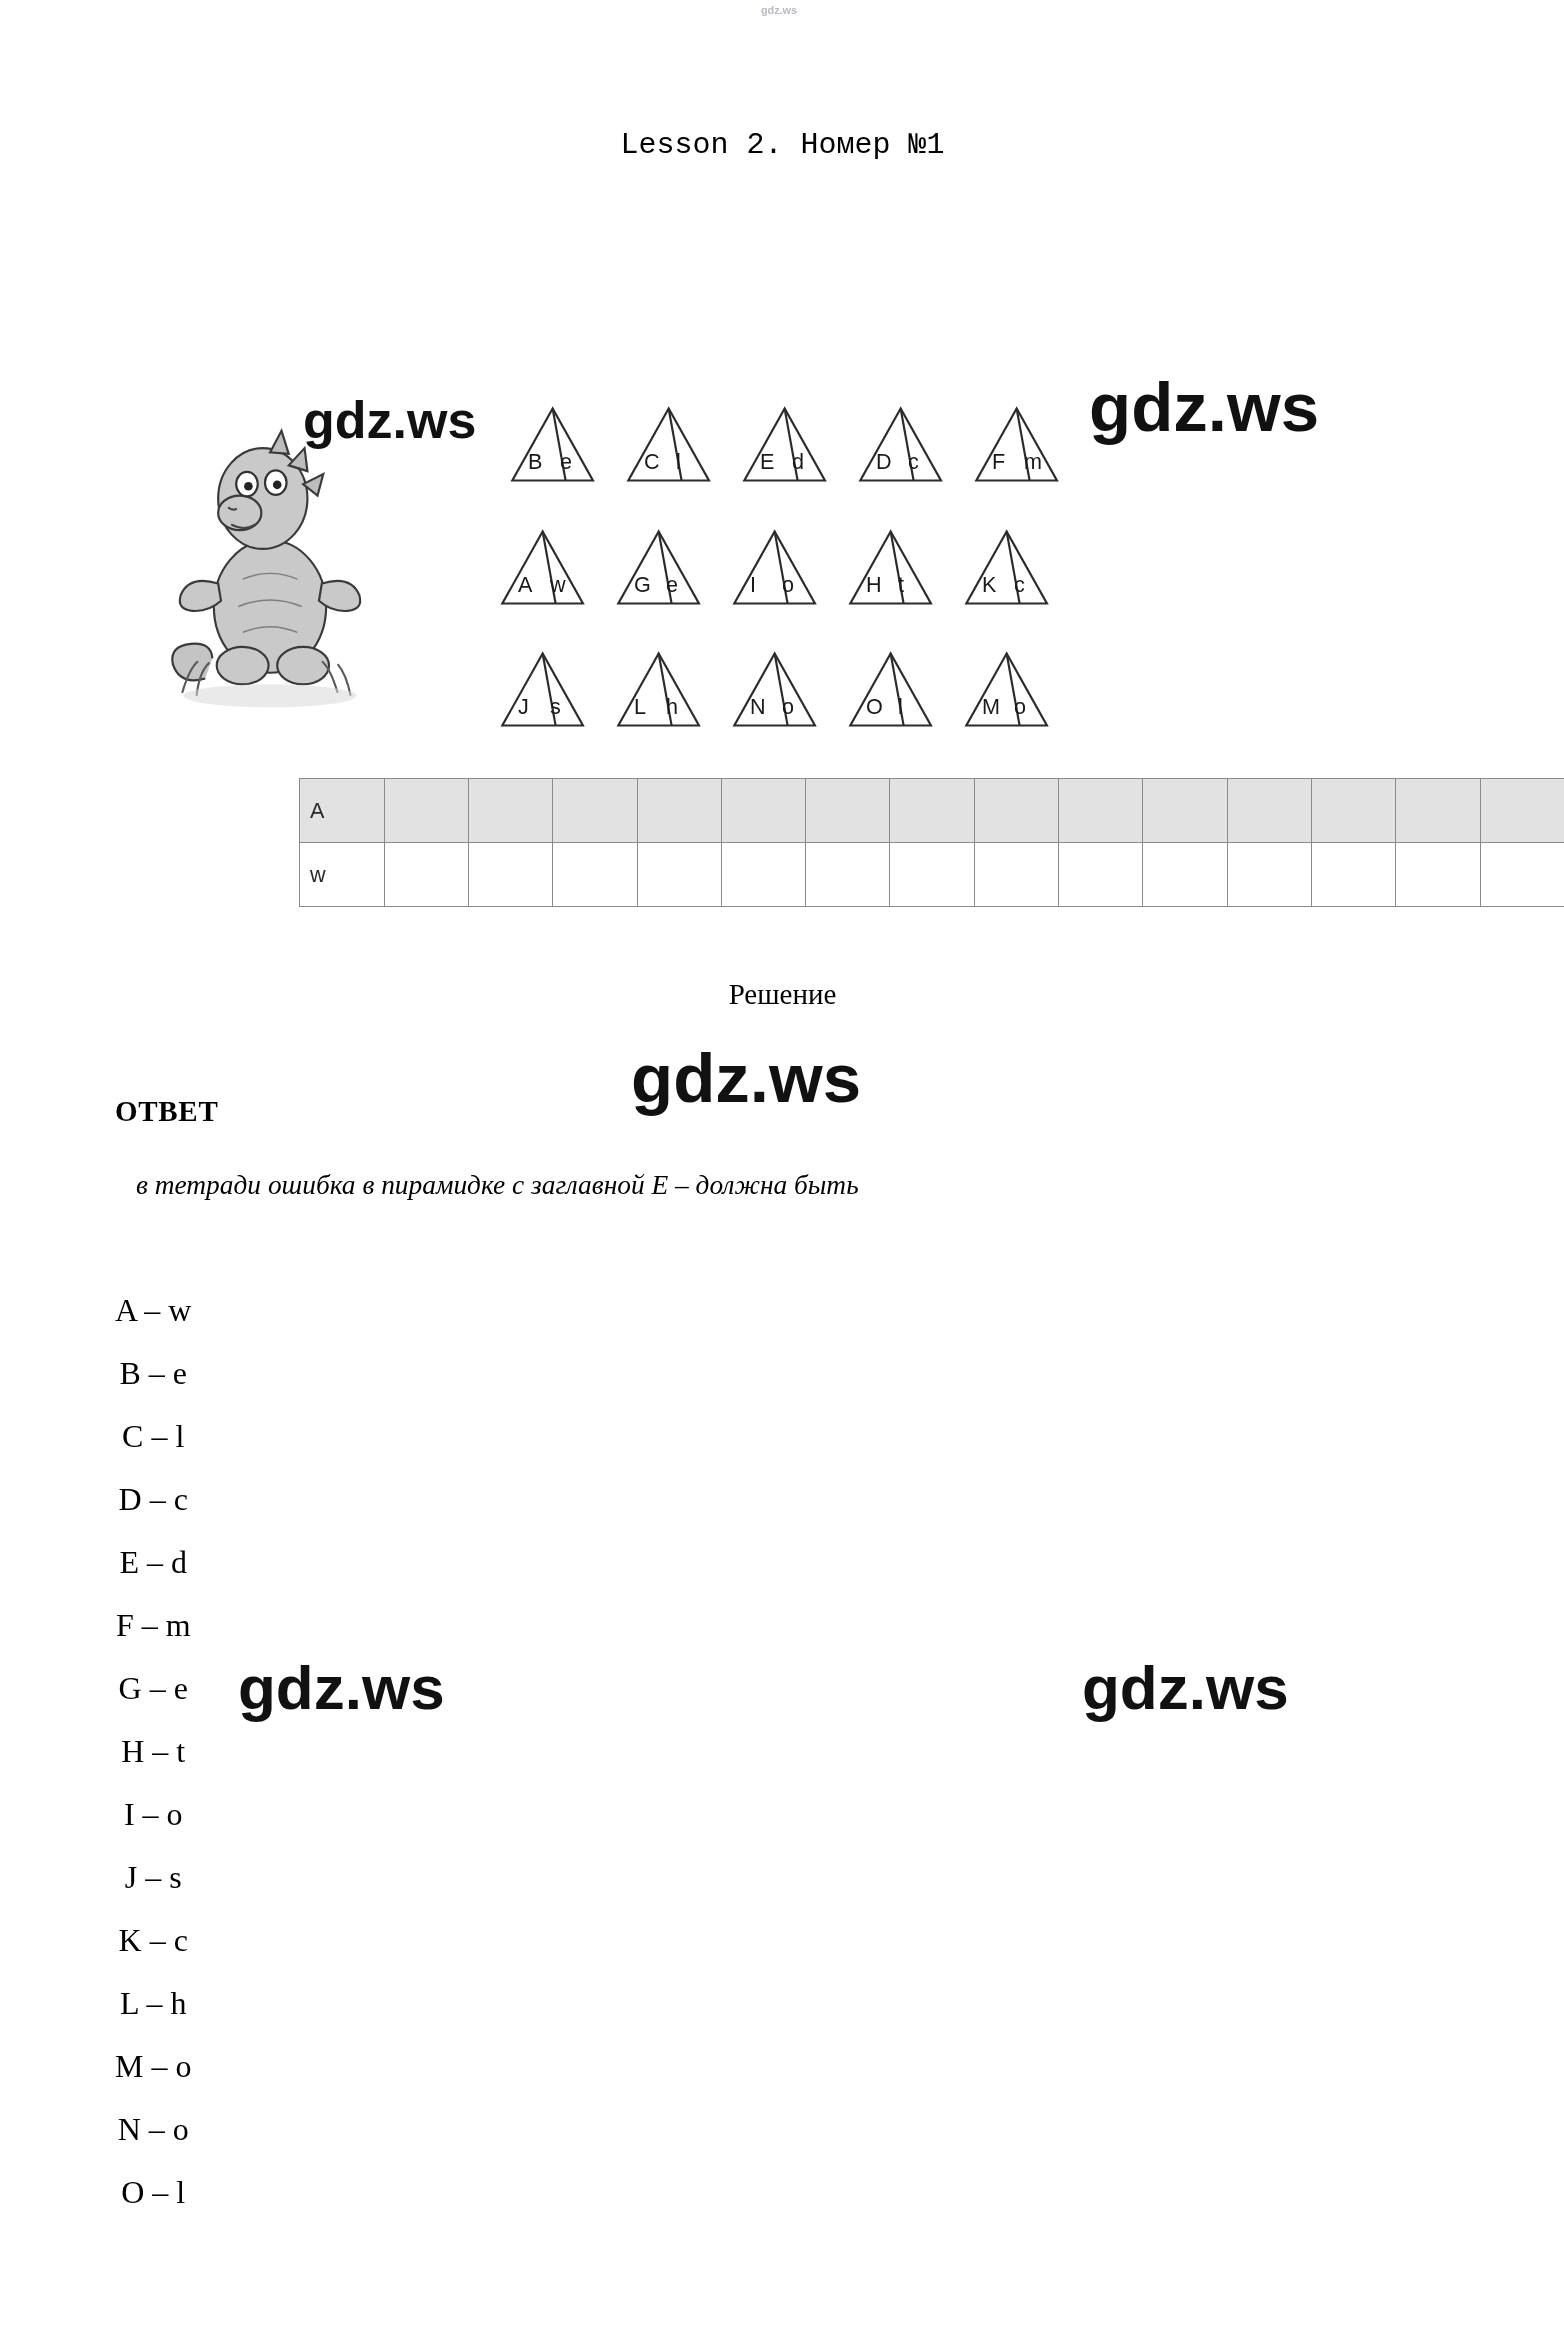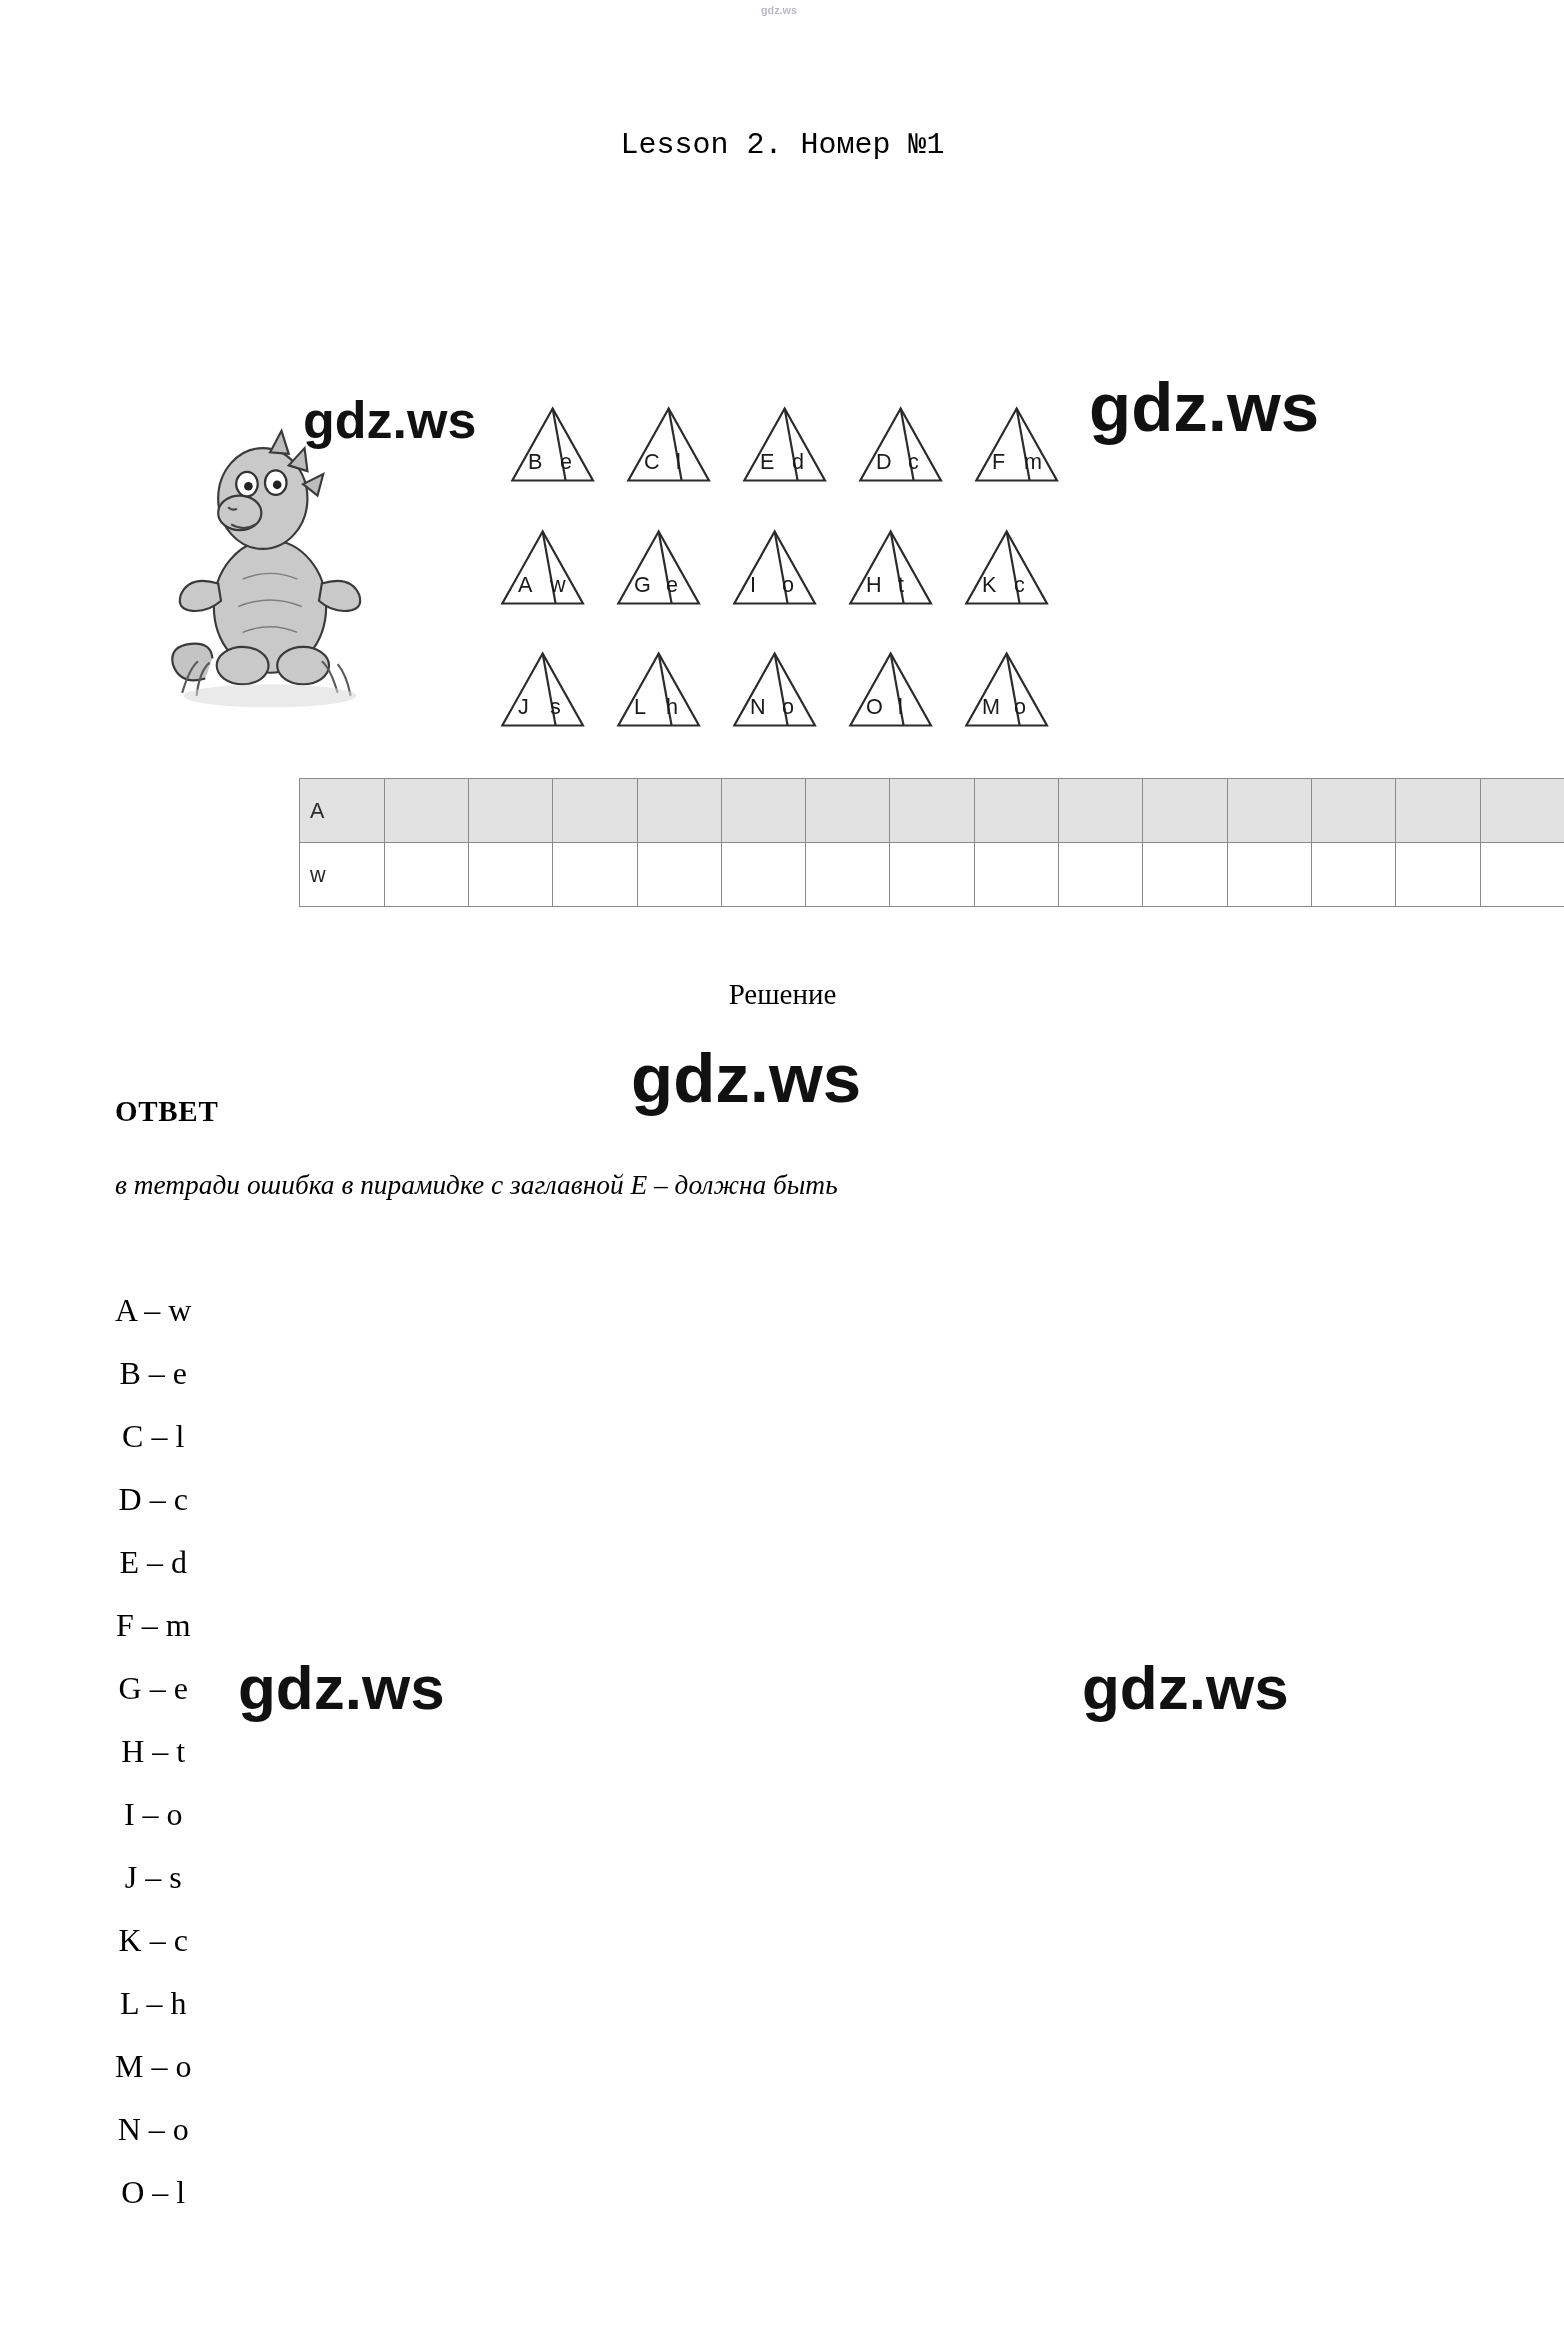--- a/index.html
+++ b/index.html
@@ -143,21 +143,21 @@
 
   .note {
     position: absolute;
     left: 115px;
     top: 1154px;
     width: 1335px;
     font-size: 27.4px;
     font-style: italic;
     line-height: 63px;
   }
-  .note div { white-space: nowrap; }
+  .note div { white-space: nowrap; margin-left: 21px; }
 
   .pairs {
     position: absolute;
     left: 115px;
     top: 1279px;
     font-size: 32px;
     line-height: 63px;
     text-align: center;
   }
   .pairs div { white-space: nowrap; }

